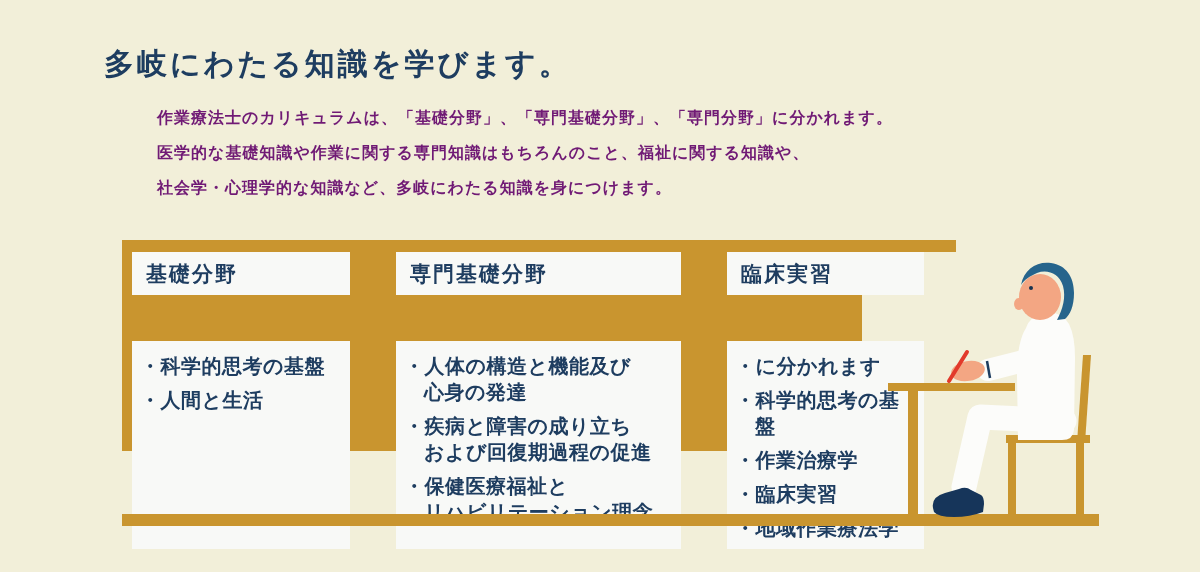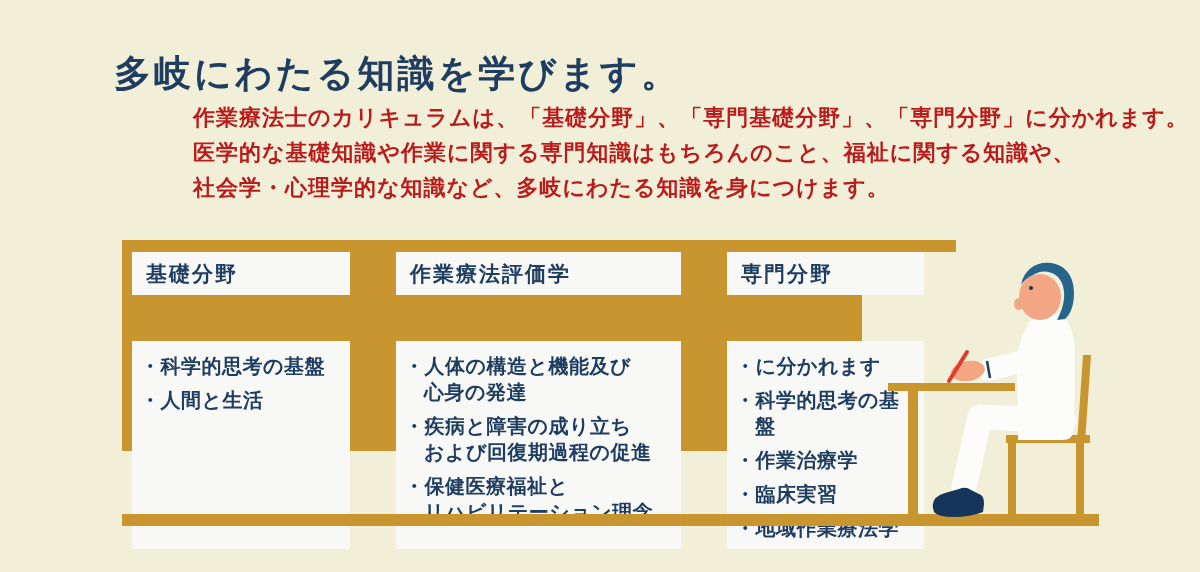--- a/index.html
+++ b/index.html
@@ -9,29 +9,29 @@
     font-family:"Liberation Sans","DejaVu Sans",sans-serif;
     font-weight:700;
     color:#1E3D60;
     overflow:hidden;
   }
   .stage{position:relative;width:1200px;height:572px;}
 
   
   .page-title{
     position:absolute;left:100px;top:42px;
-    font-size:37px;letter-spacing:3px;line-height:36px;
-    color:#1E3D60;margin:14px;font-weight:700;
+    font-size:30px;letter-spacing:3px;line-height:36px;
+    color:#1E3D60;margin:4px;font-weight:700;
   }
 
   
   .intro{position:absolute;left:157px;top:100px;}
   .intro-line{
-    font-size:22px;line-height:35px;letter-spacing:1px;
-    color:#b91c1c;white-space:nowrap;margin-left:36px;
+    font-size:16px;line-height:35px;letter-spacing:1px;
+    color:#701a75;white-space:nowrap;
   }
 
   
   .curriculum{
     position:absolute;left:122px;top:240px;
     width:740px;height:211px;box-sizing:border-box;
     background:#C9952F;
     padding:12px 10px 0 10px;
     display:grid;
     grid-template-columns:218px 285px 197px;
@@ -82,22 +82,22 @@
   <h1 class="page-title">多岐にわたる知識を学びます。</h1>
 
   <div class="intro">
     <div class="intro-line">作業療法士のカリキュラムは、「基礎分野」、「専門基礎分野」、「専門分野」に分かれます。</div>
     <div class="intro-line">医学的な基礎知識や作業に関する専門知識はもちろんのこと、福祉に関する知識や、</div>
     <div class="intro-line">社会学・心理学的な知識など、多岐にわたる知識を身につけます。</div>
   </div>
 
   <div class="curriculum">
     <div class="th">基礎分野</div>
-    <div class="th">作業療法評価学</div>
-    <div class="th">専門分野</div>
+    <div class="th">専門基礎分野</div>
+    <div class="th">臨床実習</div>
 
     <div class="td">
       <ul>
 
       <li class="item">・科学的思考の基盤</li>
           <li class="item">・人間と生活</li>
         </ul>
     </div>
     <div class="td">
       <ul>

